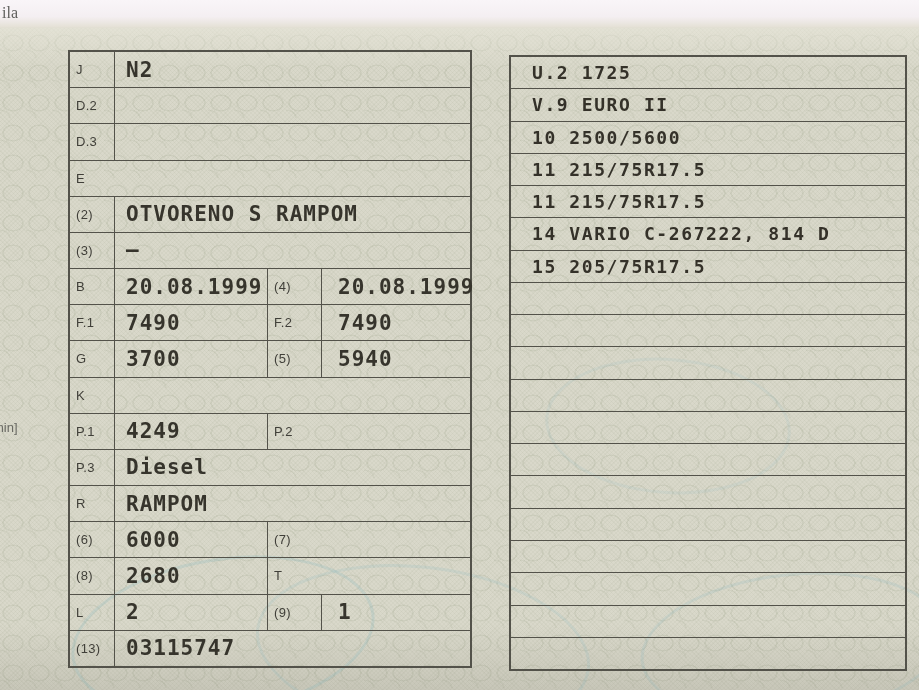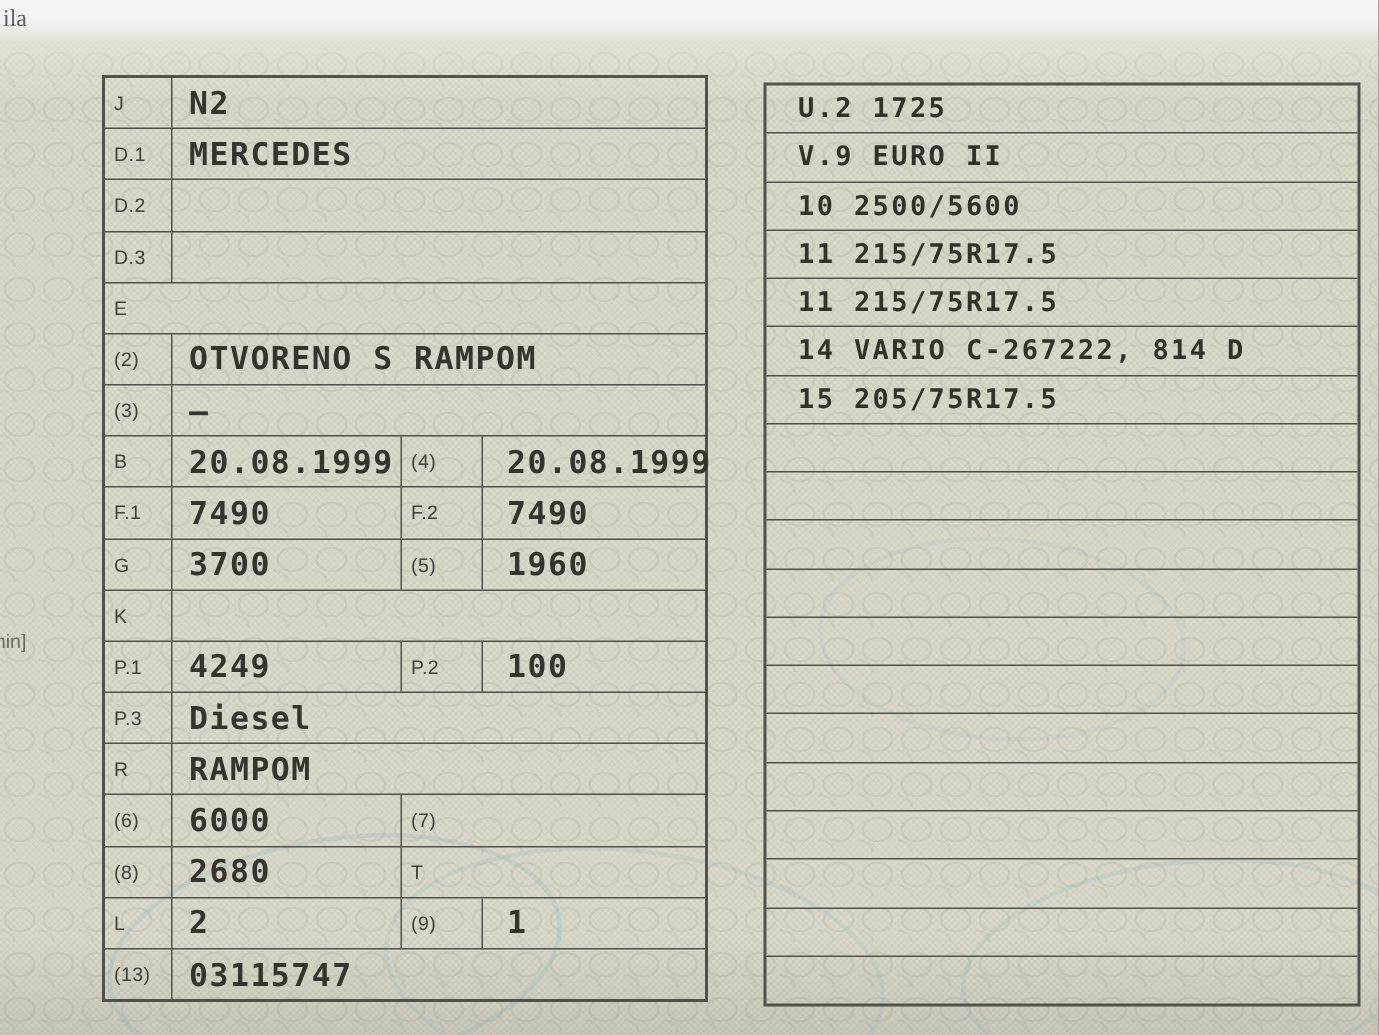--- a/index.html
+++ b/index.html
@@ -78,24 +78,20 @@
   </div>
 
   <div class="margin-text">min]</div>
 
   <div class="vtable left" id="ltable">
       <div class="lrow full">
         <div class="cell cl">J</div>
         <div class="cell cv">N2</div>
       </div>
       <div class="lrow full">
-        <div class="cell cl">D.1</div>
-        <div class="cell cv">MERCEDES</div>
-      </div>
-      <div class="lrow full">
         <div class="cell cl">D.2</div>
         <div class="cell cv"></div>
       </div>
       <div class="lrow full">
         <div class="cell cl">D.3</div>
         <div class="cell cv"></div>
       </div>
       <div class="lrow full">
         <div class="cell cl">E</div>
       </div>
@@ -116,31 +112,30 @@
       <div class="lrow split">
         <div class="cell cl">F.1</div>
         <div class="cell cv">7490</div>
         <div class="cell cl2">F.2</div>
         <div class="cell cv2">7490</div>
       </div>
       <div class="lrow split">
         <div class="cell cl">G</div>
         <div class="cell cv">3700</div>
         <div class="cell cl2">(5)</div>
-        <div class="cell cv2">1960</div>
+        <div class="cell cv2">5940</div>
       </div>
       <div class="lrow full">
         <div class="cell cl">K</div>
         <div class="cell cv"></div>
       </div>
       <div class="lrow split">
         <div class="cell cl">P.1</div>
         <div class="cell cv">4249</div>
         <div class="cell cl2">P.2</div>
-        <div class="cell cv2">100</div>
       </div>
       <div class="lrow full">
         <div class="cell cl">P.3</div>
         <div class="cell cv">Diesel</div>
       </div>
       <div class="lrow full">
         <div class="cell cl">R</div>
         <div class="cell cv">RAMPOM</div>
       </div>
       <div class="lrow split">

